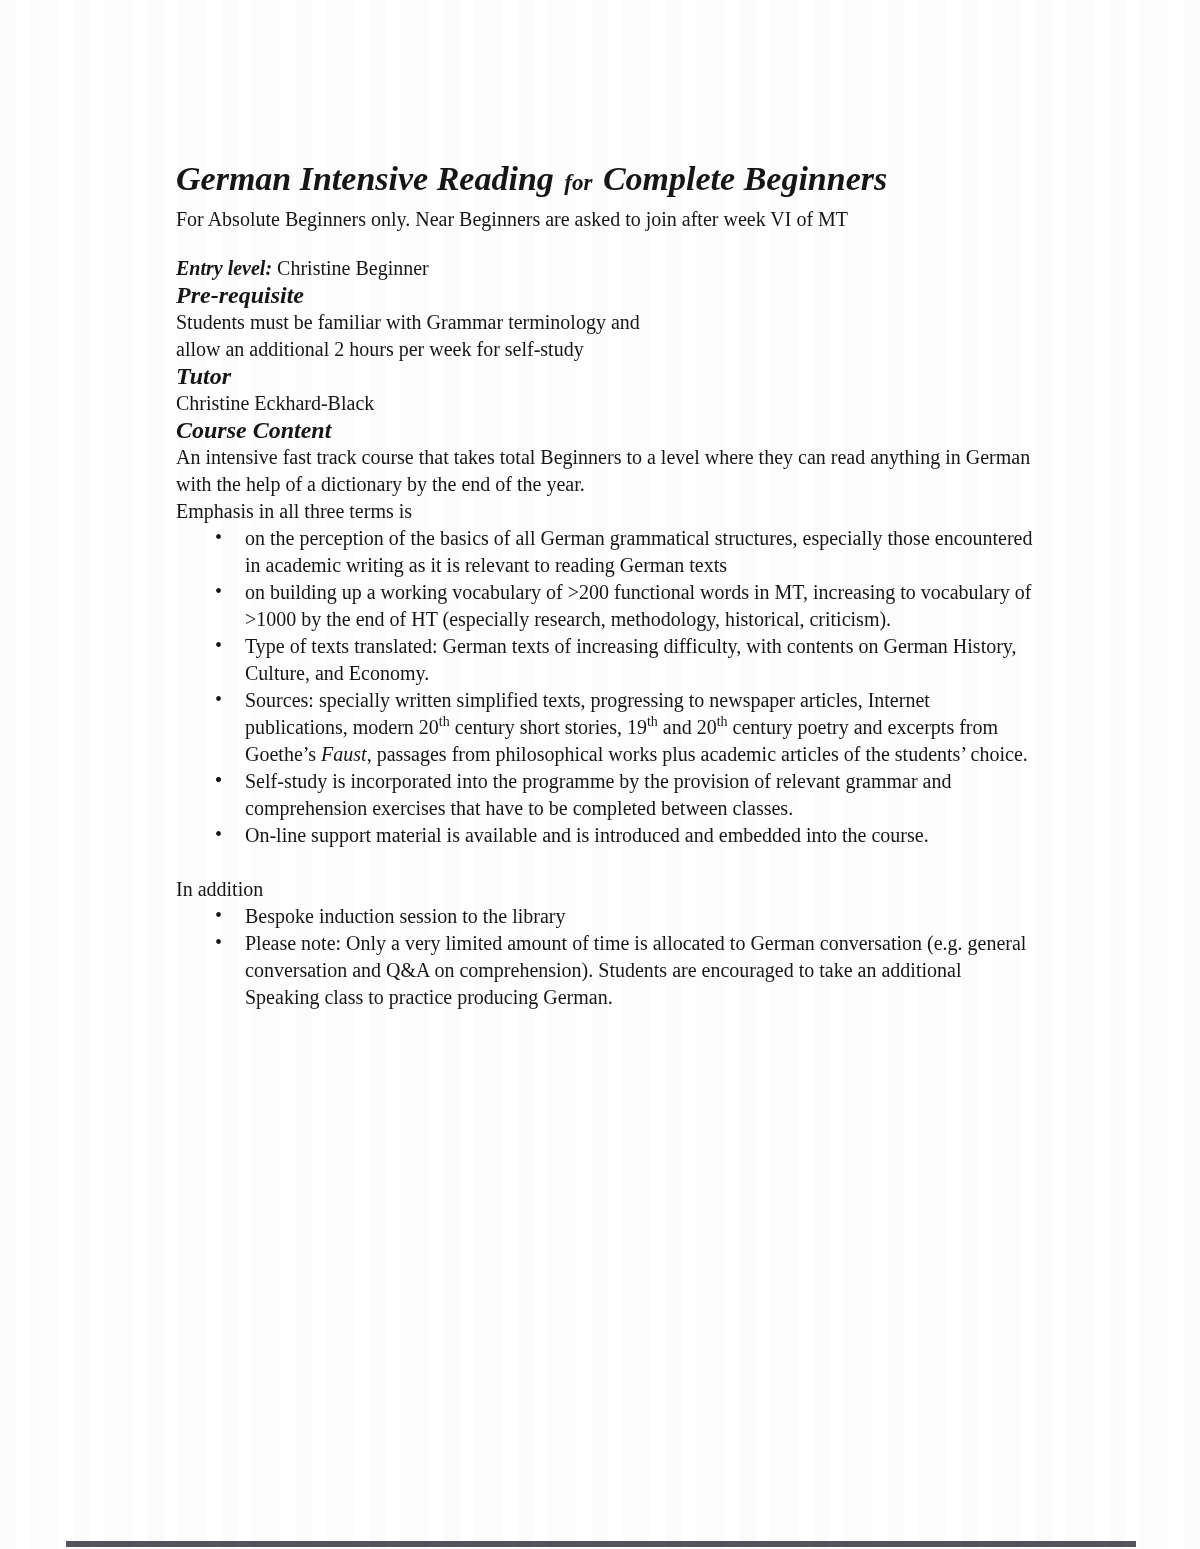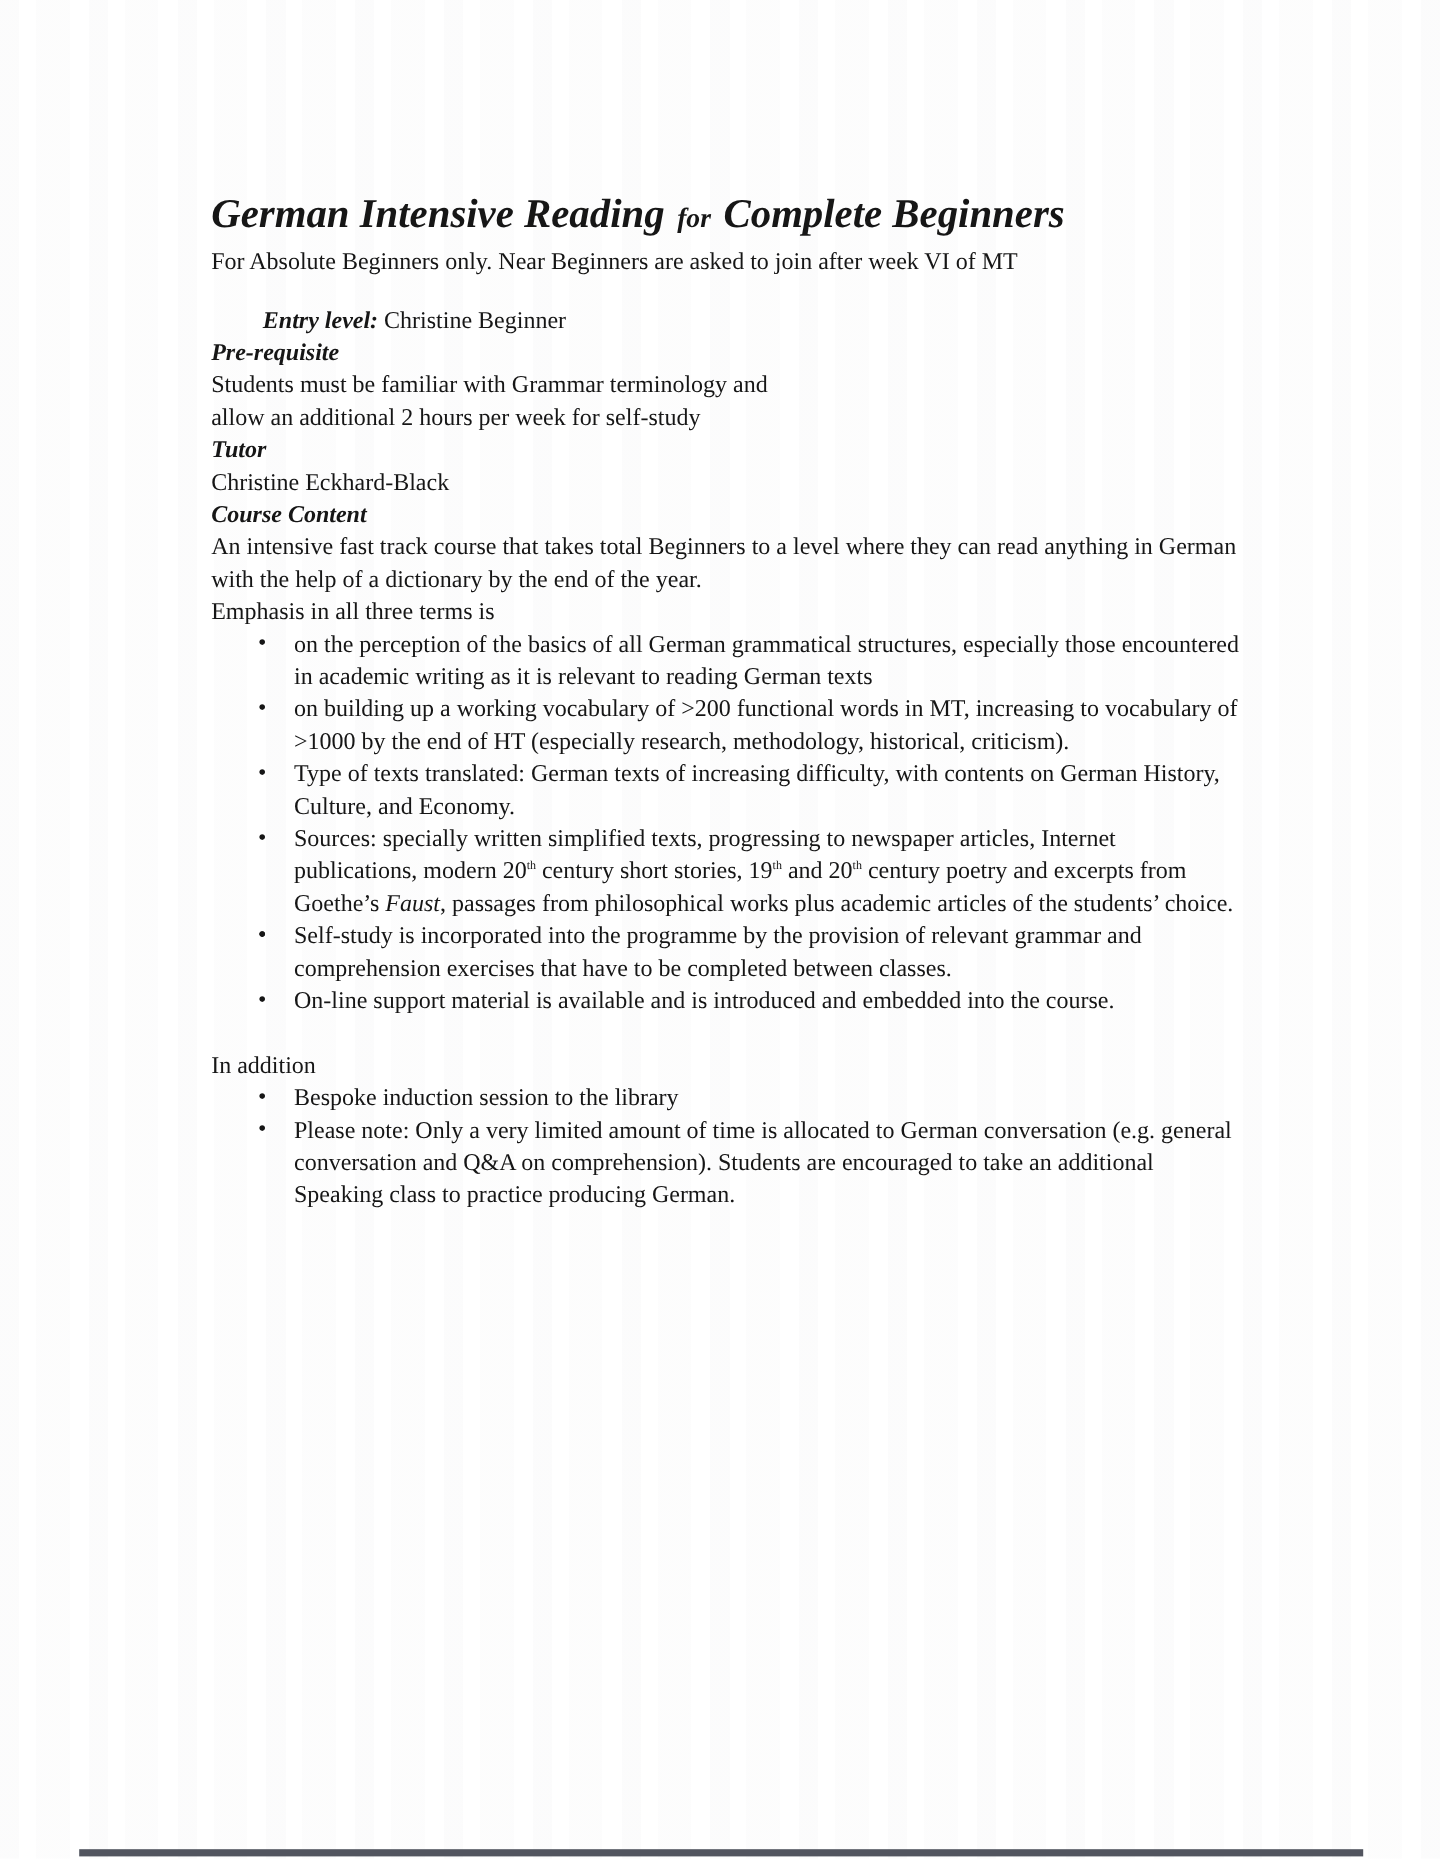--- a/index.html
+++ b/index.html
@@ -41,24 +41,24 @@
     letter-spacing: 0px;
     white-space: nowrap;
   }
   h1.title .for {
     font-size: 23px;
     padding: 0 2px;
   }
   .subtitle { margin: 3px 0 0 0; }
   p { margin: 0; }
   .p-entry { margin-top: 22px; }
-  .inline-head { font-weight: bold; font-style: italic; margin-left: 43px; }
+  .inline-head { font-weight: bold; font-style: italic; }
   h2.sec {
     margin: 0;
-    font-size: 20px;
+    font-size: 24px;
     line-height: 27px;
     font-weight: bold;
     font-style: italic;
   }
   .mt27 { margin-top: 27px; }
   .mt25 { margin-top: 25px; }
   .mt20 { margin-top: 20px; }
   ul.blist {
     list-style: none;
     margin: 0;
@@ -68,21 +68,21 @@
     position: relative;
     padding-left: 69px;
   }
   ul.blist .dot {
     position: absolute;
     left: 39px;
     top: -1px;
     font-size: 20px;
   }
   sup.th {
-    font-size: 10px;
+    font-size: 14px;
     line-height: 0;
     vertical-align: super;
   }
   .it { font-style: italic; }
   .bottom-bar {
     position: absolute;
     left: 66px;
     right: 64px;
     bottom: 2px;
     height: 6px;

